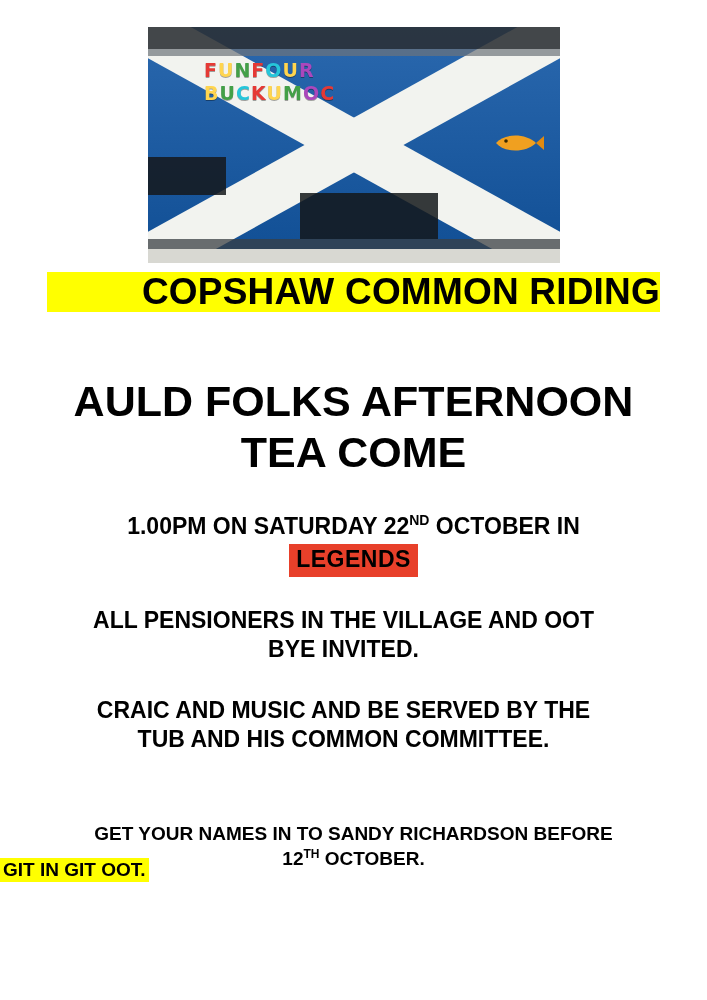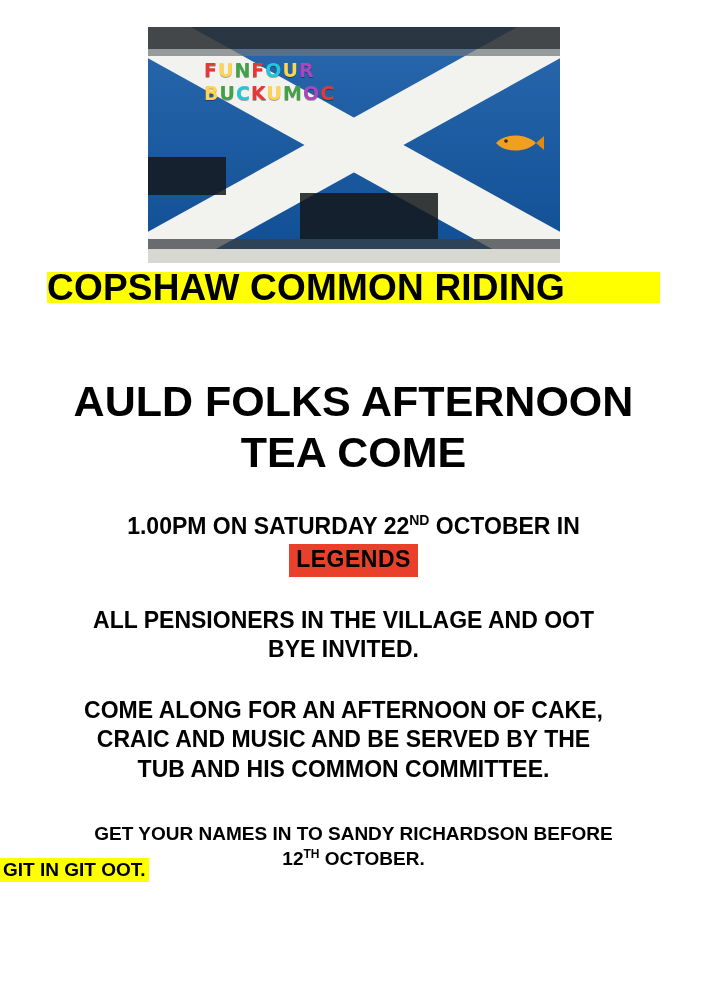--- a/index.html
+++ b/index.html
@@ -113,25 +113,25 @@
     width: 52px;
     height: 24px;
   }
 
   
   .title-hl {
     position: absolute;
     left: 47px;
     top: 272px;
     width: 613px;
-    height: 31px;
+    height: 40px;
     background: #ffff00;
     display: flex;
     align-items: center;
-    justify-content: flex-start;
+    justify-content: flex-end;
   }
   .title-hl .t {
     font-size: 37px;
     font-weight: bold;
     letter-spacing: 0.2px;
     white-space: nowrap;
   }
 
   .headline {
     position: absolute;
@@ -237,21 +237,20 @@
     <div><span>1.00PM ON SATURDAY 22</span><sup>ND</sup><span> OCTOBER IN</span></div>
     <div><span class="venue">LEGENDS</span></div>
   </div>
 
   <div class="para para-1">
     <div>ALL PENSIONERS IN THE VILLAGE AND OOT</div>
     <div>BYE INVITED.</div>
   </div>
 
   <div class="para para-2">
-    <div>COME ALONG FOR AN AFTERNOON OF CAKE,</div>
     <div>CRAIC AND MUSIC AND BE SERVED BY THE</div>
     <div>TUB AND HIS COMMON COMMITTEE.</div>
   </div>
 
   <div class="para para-3">
     <div>GET YOUR NAMES IN TO SANDY RICHARDSON BEFORE</div>
     <div><span>12</span><sup>TH</sup><span> OCTOBER.</span></div>
   </div>
 
   <div class="closing">

